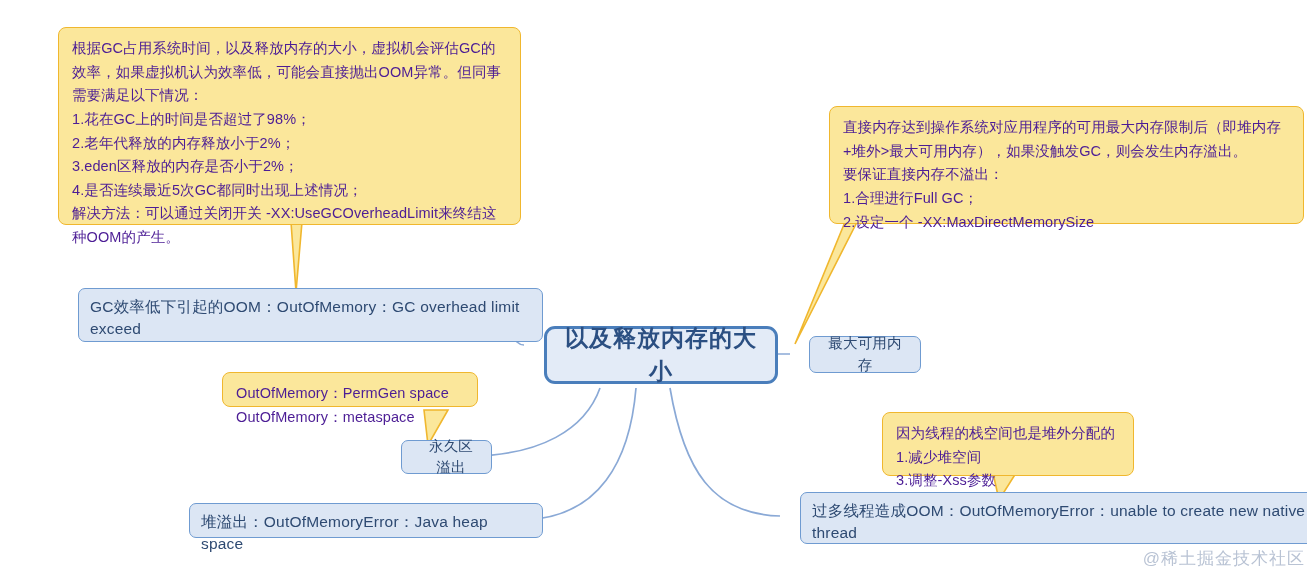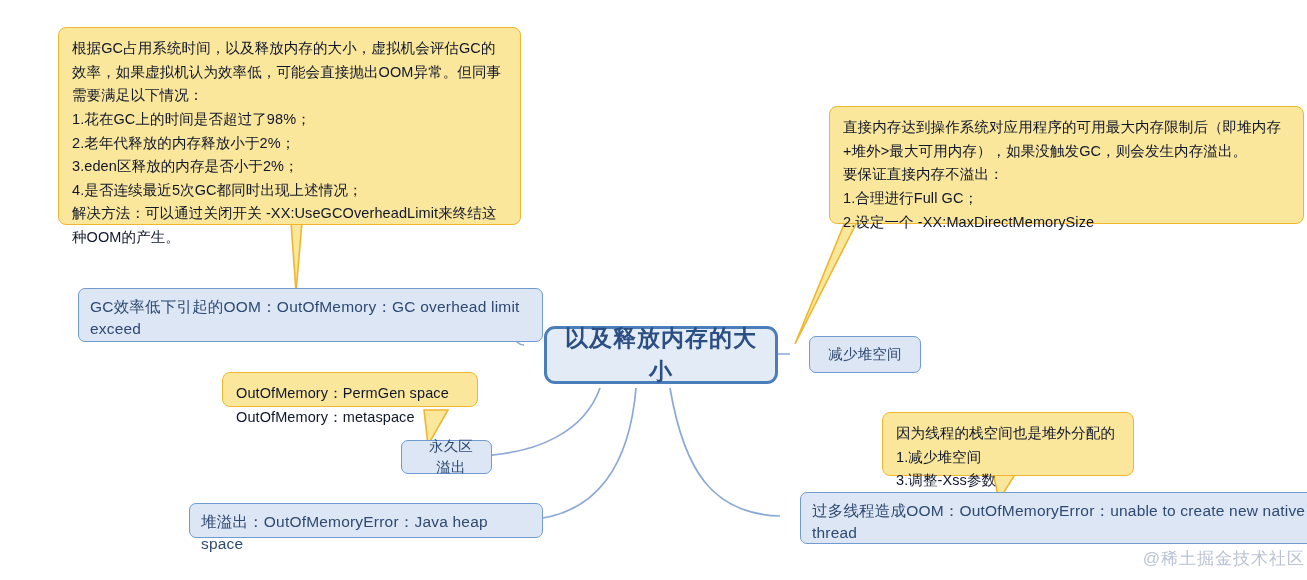--- a/index.html
+++ b/index.html
@@ -58,21 +58,21 @@
     text-align: center;
   }
 
   
   .note {
     position: absolute;
     box-sizing: border-box;
     background: #fbe79b;
     border: 1.8px solid #f0b72e;
     border-radius: 8px;
-    color: #0f172a;
+    color: #4c1d95;
     font-size: 14.5px;
     line-height: 1.63;
     padding: 9px 13px;
     white-space: pre-line;
     letter-spacing: 0.1px;
   }
 
   
   svg.tails {
     position: absolute;
@@ -137,21 +137,21 @@
 OutOfMemory：metaspace</div>
 
   <div class="note" style="left:882px; top:412px; width:252px; height:64px;">因为线程的栈空间也是堆外分配的
 1.减少堆空间
 3.调整-Xss参数</div>
 
   <div class="node" style="left:58px; top:288px; width:465px; height:54px;">GC效率低下引起的OOM：OutOfMemory：GC overhead limit exceed</div>
 
   <div class="node center" style="left:524px; top:326px; width:234px; height:58px;">以及释放内存的大小</div>
 
-  <div class="node small" style="left:789px; top:336px; width:112px; height:37px; font-size:14.5px;">减少堆空间</div>
+  <div class="node small" style="left:789px; top:336px; width:112px; height:37px; font-size:14.5px;">最大可用内存</div>
 
   <div class="node small" style="left:381px; top:440px; width:91px; height:34px; font-size:14.5px;padding-left:20px;">永久区溢出</div>
 
   <div class="node" style="left:169px; top:503px; width:354px; height:35px; padding-top:7px;">堆溢出：OutOfMemoryError：Java heap space</div>
 
   <div class="node" style="left:780px; top:492px; width:528px; height:52px;">过多线程造成OOM：OutOfMemoryError：unable to create new native thread</div>
 
   <div class="watermark">@稀土掘金技术社区</div>
 
 </div>

